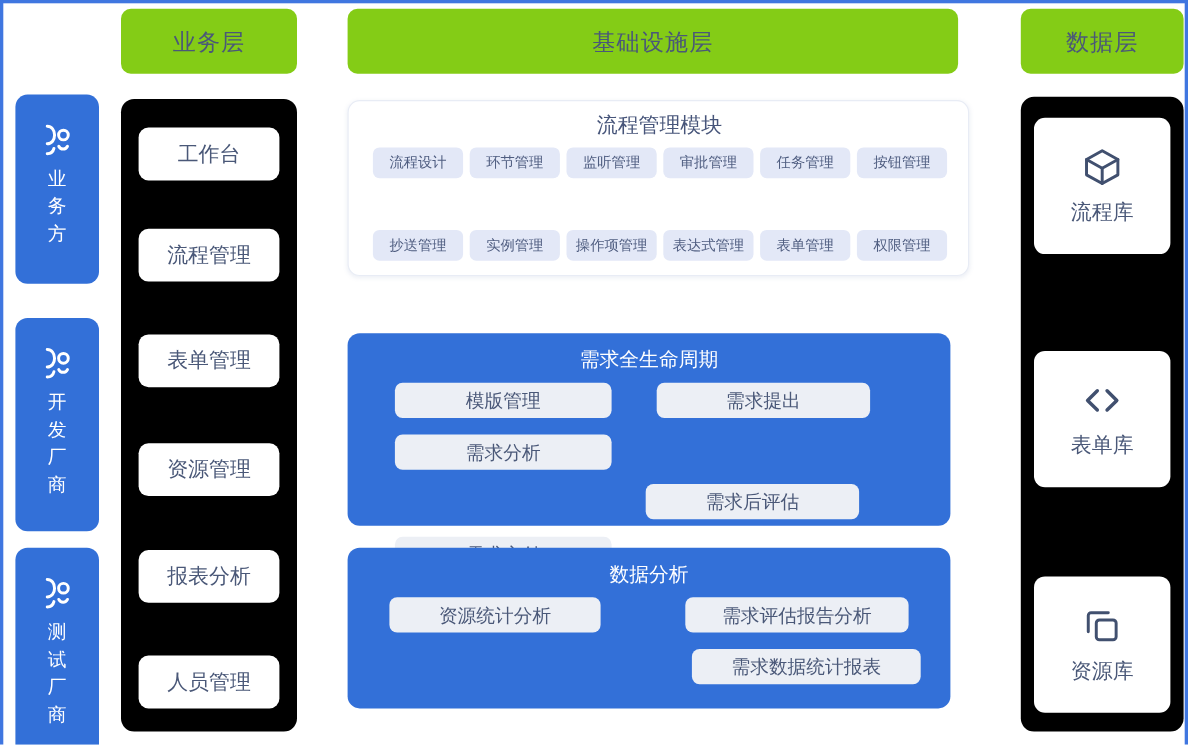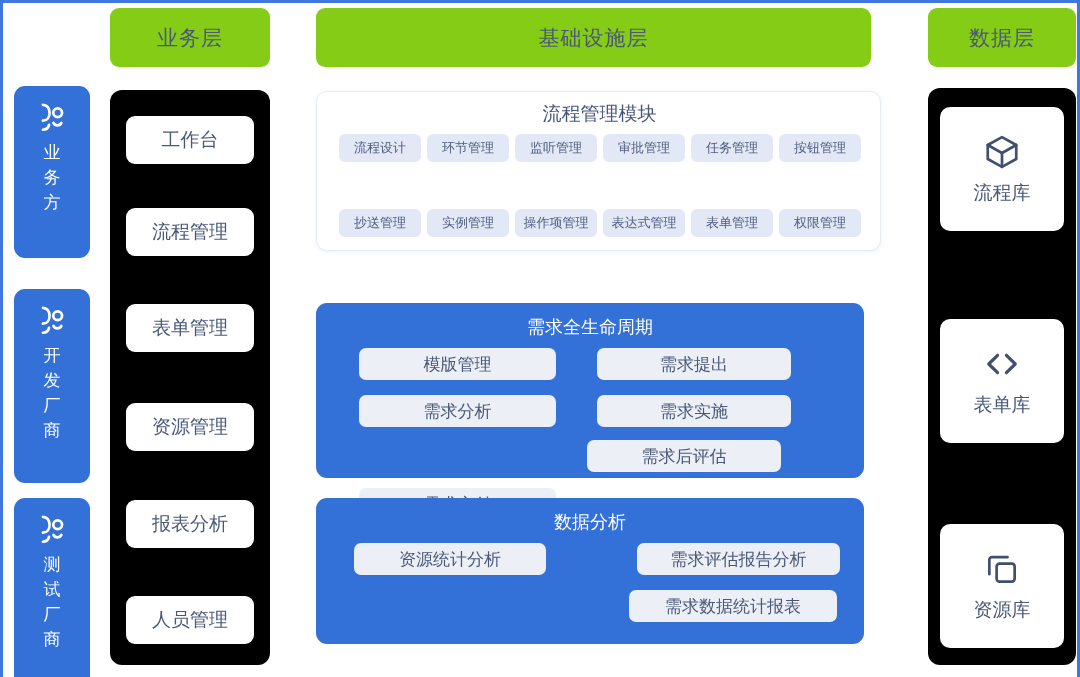--- a/index.html
+++ b/index.html
@@ -43,21 +43,21 @@
   }
 
   
   .actor-card {
     background: #3370d8;
     border-radius: 11px;
     color: #ffffff;
     display: flex;
     flex-direction: column;
     align-items: center;
-    padding-top: 14px;
+    padding-top: 24px;
   }
   .actor-icon { width: 34px; height: 34px; display: block; }
   .actor-label {
     margin-top: 6px;
     font-size: 17px;
     line-height: 25px;
     width: 22px;
     text-align: center;
     word-break: break-all;
     letter-spacing: 0px;
@@ -240,41 +240,38 @@
     <div class="abs chip center" style="left:43px; top:45px; width:197px; height:32px;">
       <span>模版管理</span>
     </div>
     <div class="abs chip center" style="left:281px; top:45px; width:194px; height:32px;">
       <span>需求提出</span>
     </div>
 
     <div class="abs chip center" style="left:43px; top:92px; width:197px; height:32px;">
       <span>需求分析</span>
     </div>
-    <div class="abs chip center" style="left:281px; top:92px; width:194px; height:32px;">
-      <span>需求实施</span>
-    </div>
 
     <div class="abs chip center" style="left:43px; top:137px; width:197px; height:32px;margin-top:48px;">
       <span>需求交付</span>
     </div>
     <div class="abs chip center" style="left:271px; top:137px; width:194px; height:32px;">
       <span>需求后评估</span>
     </div>
   </div>
 
   <div class="abs blue-panel" style="left:313px; top:495px; width:548px; height:146px;">
     <div class="abs panel-title" style="left:0; top:12px; width:548px;">
       <span>数据分析</span>
     </div>
 
     <div class="abs chip center" style="left:38px; top:45px; width:192px; height:32px;">
       <span>资源统计分析</span>
     </div>
-    <div class="abs chip center" style="left:321px; top:45px; width:203px; height:32px;justify-content:center;">
+    <div class="abs chip center" style="left:307px; top:45px; width:203px; height:32px;justify-content:center;">
       <span>需求评估报告分析</span>
     </div>
 
     <div class="abs chip center" style="left:313px; top:92px; width:208px; height:32px;">
       <span>需求数据统计报表</span>
     </div>
   </div>
 
   <div class="abs layer-head center" style="left:925px; top:5px; width:148px; height:59px;">
     <span>数据层</span>

